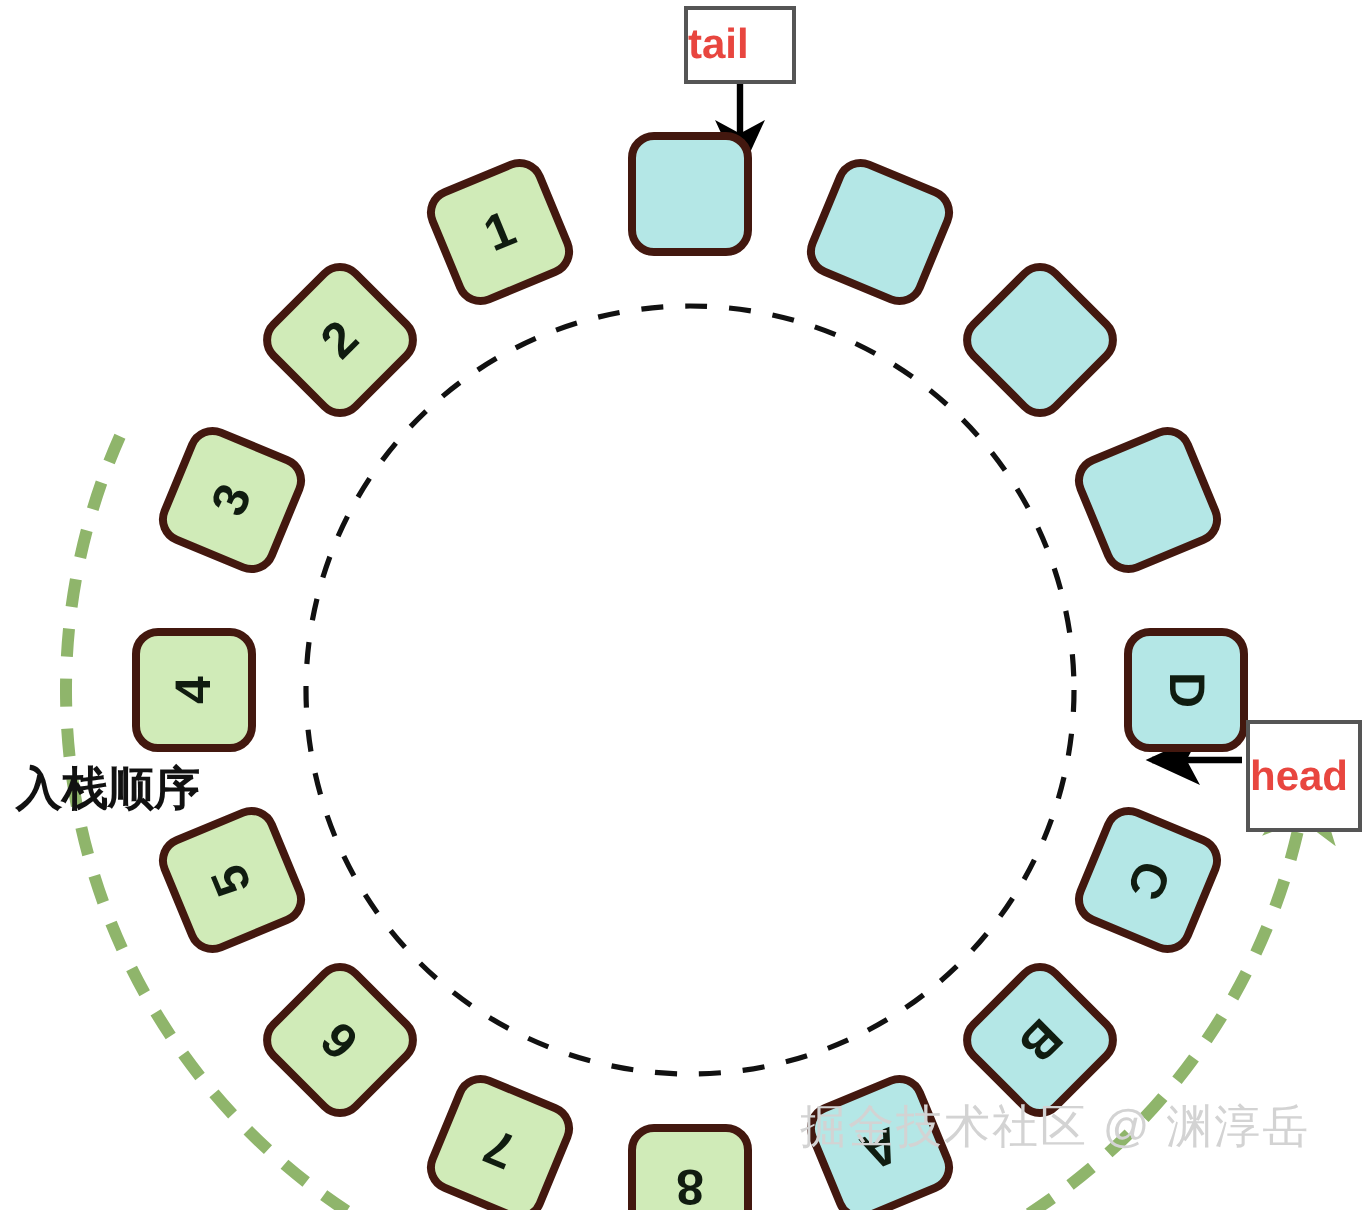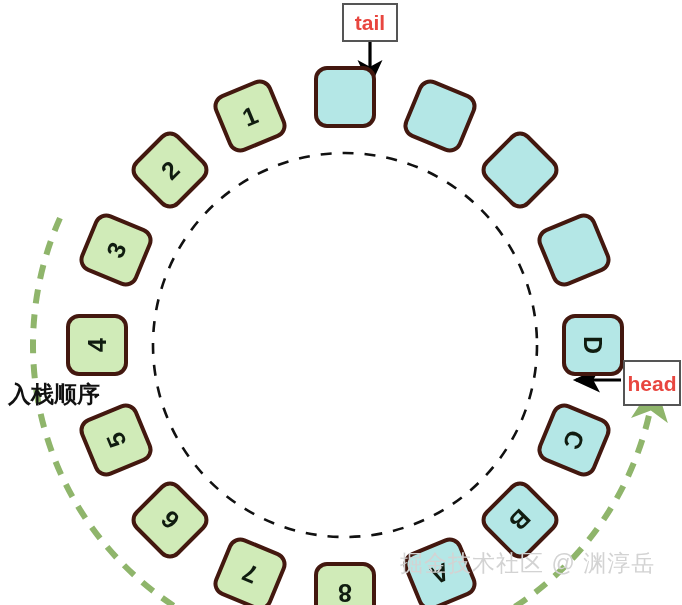--- a/index.html
+++ b/index.html
@@ -46,21 +46,21 @@
     background: #b4e7e6;
     border: 4px solid #43180f;
   }
   .pointer-box {
     position: absolute;
     box-sizing: border-box;
     background: #ffffff;
     border: 2px solid #555555;
     display: flex;
     align-items: center;
-    justify-content: center;
+    justify-content: flex-start;
     color: #e8463f;
     font-family: "Liberation Sans", sans-serif;
     font-weight: 700;
     font-size: 21px;
     line-height: 1;
   }
   #label-push-order {
     position: absolute;
     color: #111111;
     font-family: "Liberation Sans", sans-serif;
@@ -144,21 +144,21 @@
       </div>
       <div class="cell green" style="width: 62px; height: 62px; left: 219.095px; top: 84.8779px; transform: rotate(337.5deg);">
         <span>1</span>
       </div>
     </div>
 
   <div class="pointer-box" id="tail-box" style="left: 342px; top: 3px; width: 56px; height: 39px;">
     <span>tail</span>
   </div>
 
-  <div class="pointer-box" id="head-box" style="left: 623px; top: 360px; width: 58px; height: 46px;">
+  <div class="pointer-box" id="head-box" style="left: 623px; top: 360px; width: 58px; height: 56px;">
     <span>head</span>
   </div>
 
   <div id="label-push-order" style="left: 8px; top: 383px;">入栈顺序</div>
 
   <div id="watermark" style="left: 400px; top: 552px;">掘金技术社区 @ 渊淳岳</div>
 
 </div>
 
 </body></html>

